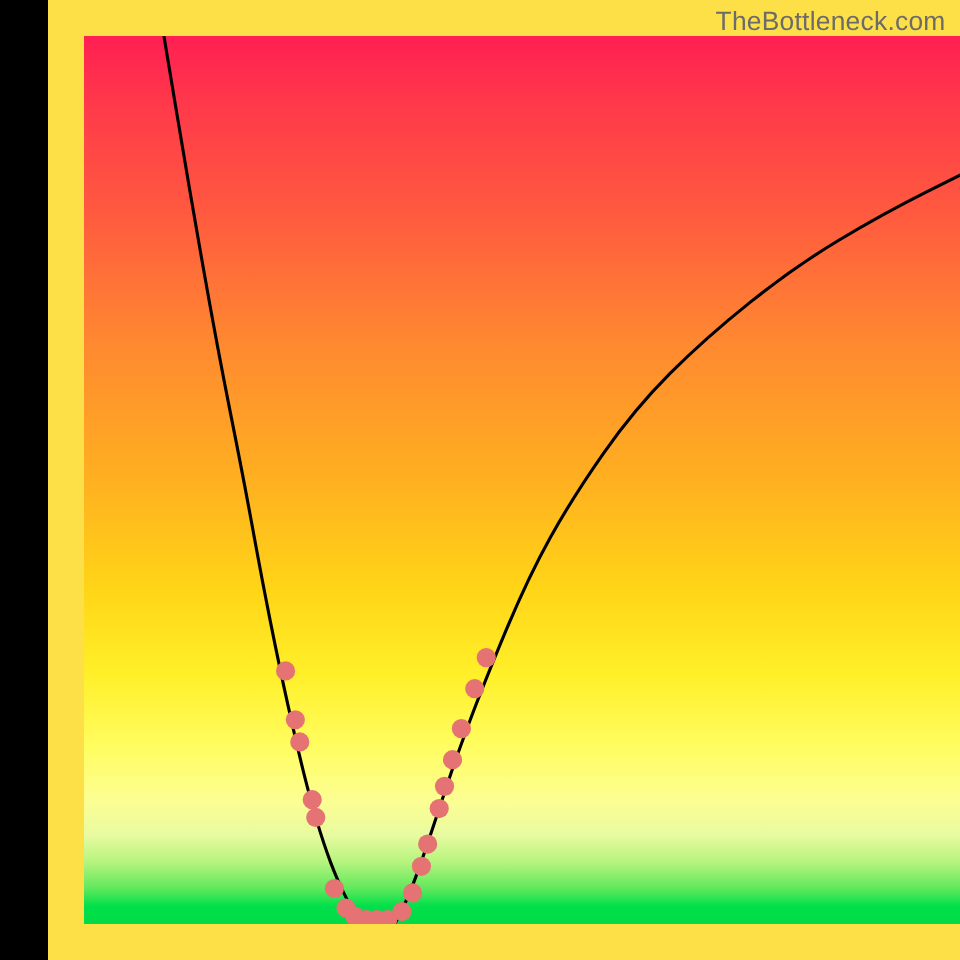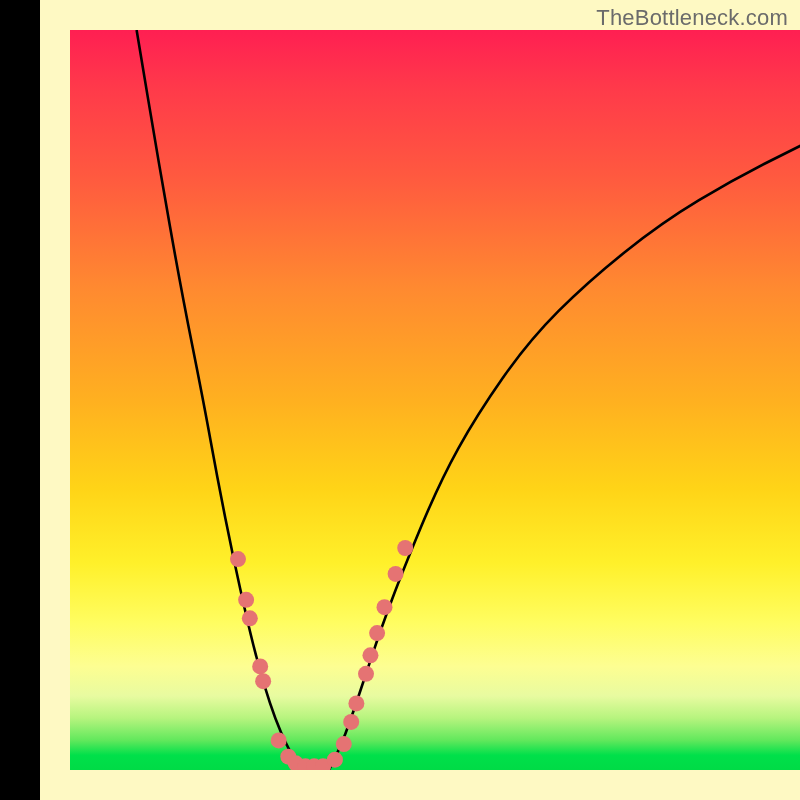--- a/index.html
+++ b/index.html
@@ -7,21 +7,21 @@
     padding: 0;
     width: 800px;
     height: 800px;
     background: #000;
     overflow: hidden;
     font-family: Arial, Helvetica, sans-serif;
   }
   .frame {
     position: absolute;
     inset: 0;
-    background: #fef9c3;
+    background: #fde047;
     margin-left: 40px;
   }
   .plot {
     position: absolute;
     left: 30px;
     top: 30px;
     width: 740px;
     height: 740px;
     overflow: hidden;
   }

